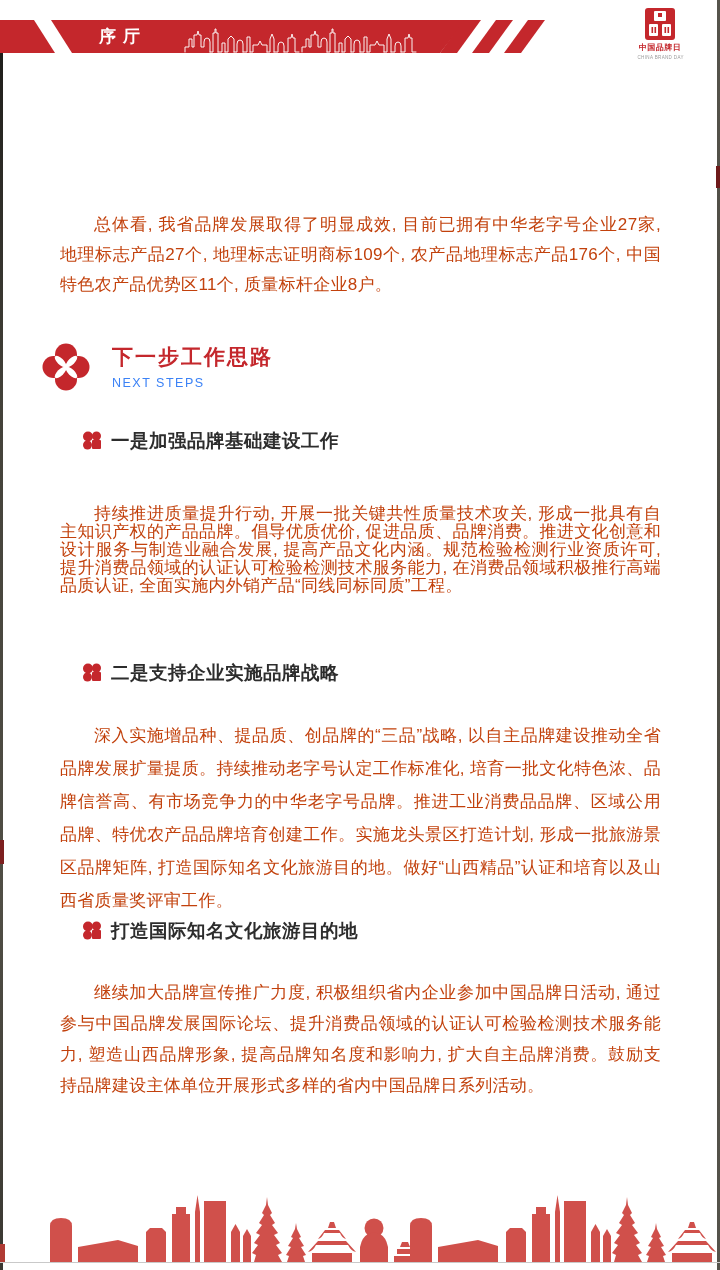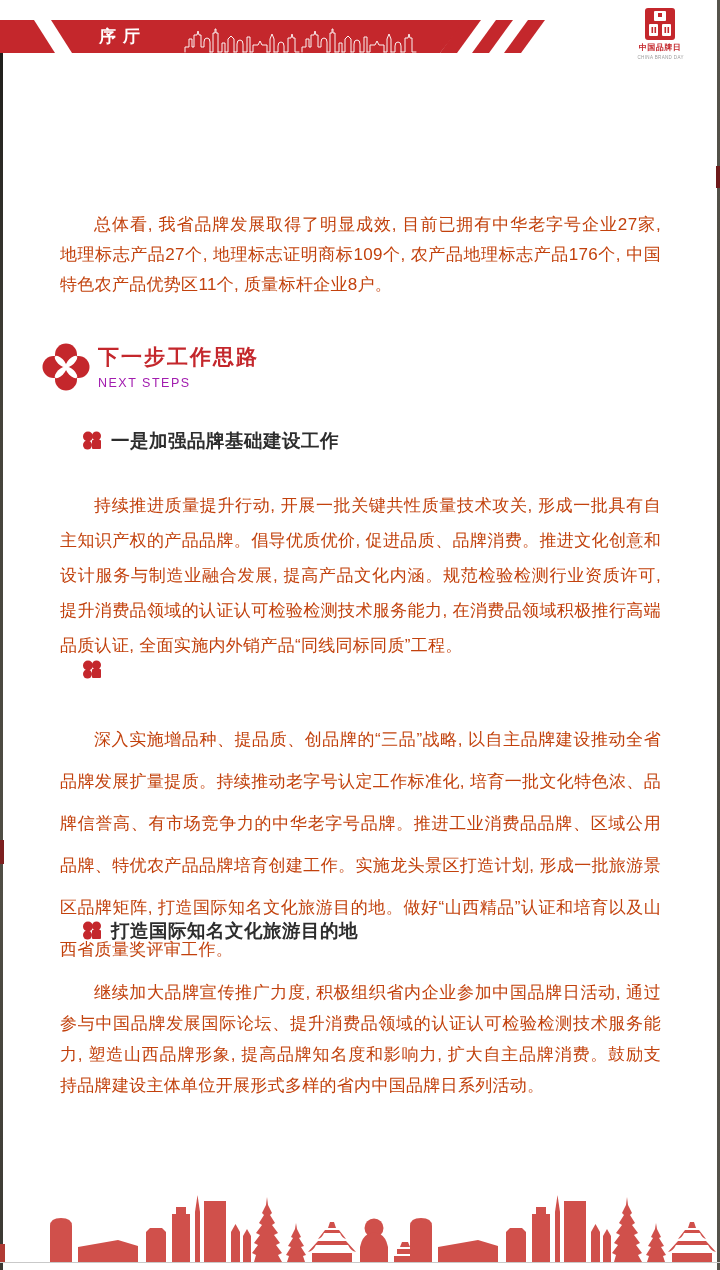--- a/index.html
+++ b/index.html
@@ -37,30 +37,30 @@
   .logo .seal{display:block;margin:0 auto;}
   .logo .cn{display:block;margin-top:2px;font-size:8px;color:#C4272C;font-weight:bold;
     letter-spacing:0.5px;white-space:nowrap;}
   .logo .en{display:block;margin-top:1px;font-size:5px;color:#9a9a9a;
     letter-spacing:0.4px;white-space:nowrap;transform:scale(0.9);}
 
   
   .para{position:absolute;left:60px;width:601px;font-size:17px;color:#c2410c;
     text-align:justify;text-indent:2em;letter-spacing:0.3px;}
   .para.intro{top:193px;line-height:30px;}
-  .para.b1{top:471px;line-height:35px;}
-  .para.b2{top:702px;line-height:42px;}
+  .para.b1{top:488px;line-height:18px;}
+  .para.b2{top:702px;line-height:33px;}
   .para.b3{top:960px;line-height:31px;}
 
   
   .section-head{position:absolute;left:40px;top:341px;display:flex;align-items:flex-start;}
-  .section-titles{margin-left:6px;padding-top:2px;}
+  .section-titles{margin-left:20px;padding-top:2px;}
   .section-title-cn{font-size:21px;font-weight:bold;color:#C4272C;
     font-family:"Liberation Serif","DejaVu Serif",serif;letter-spacing:2px;}
-  .section-title-en{margin-top:5px;font-size:12.5px;color:#a21caf;letter-spacing:1.5px;}
+  .section-title-en{margin-top:5px;font-size:12.5px;color:#3b82f6;letter-spacing:1.5px;}
 
   
   .sub-head{position:absolute;left:82px;display:flex;align-items:center;justify-content:space-between;}
   .sub-head .txt{margin-left:9px;font-size:18.5px;font-weight:bold;color:#2d2d2d;
     letter-spacing:0.5px;}
   .sub-head.h1{top:428px;}
   .sub-head.h2{top:660px;}
   .sub-head.h3{top:918px;}
 
   
@@ -153,20 +153,21 @@
 
 <div class="sub-head h2">
   <svg width="20" height="20" viewBox="0 0 20 20">
     <g fill="#C4272C">
       <circle cx="6" cy="5.5" r="5"></circle>
       <circle cx="14.5" cy="5" r="4.5"></circle>
       <circle cx="5.5" cy="14" r="4.5"></circle>
       <rect x="10" y="9" width="9" height="9" rx="1"></rect>
     </g>
   </svg>
+  <span class="txt">二是支持企业实施品牌战略</span>
 </div>
 <p class="para b2">深入实施增品种、提品质、创品牌的“三品”战略, 以自主品牌建设推动全省品牌发展扩量提质。持续推动老字号认定工作标准化, 培育一批文化特色浓、品牌信誉高、有市场竞争力的中华老字号品牌。推进工业消费品品牌、区域公用品牌、特优农产品品牌培育创建工作。实施龙头景区打造计划, 形成一批旅游景区品牌矩阵, 打造国际知名文化旅游目的地。做好“山西精品”认证和培育以及山西省质量奖评审工作。</p>
 
 <div class="sub-head h3">
   <svg width="20" height="20" viewBox="0 0 20 20">
     <g fill="#C4272C">
       <circle cx="6" cy="5.5" r="5"></circle>
       <circle cx="14.5" cy="5" r="4.5"></circle>
       <circle cx="5.5" cy="14" r="4.5"></circle>
       <rect x="10" y="9" width="9" height="9" rx="1"></rect>

